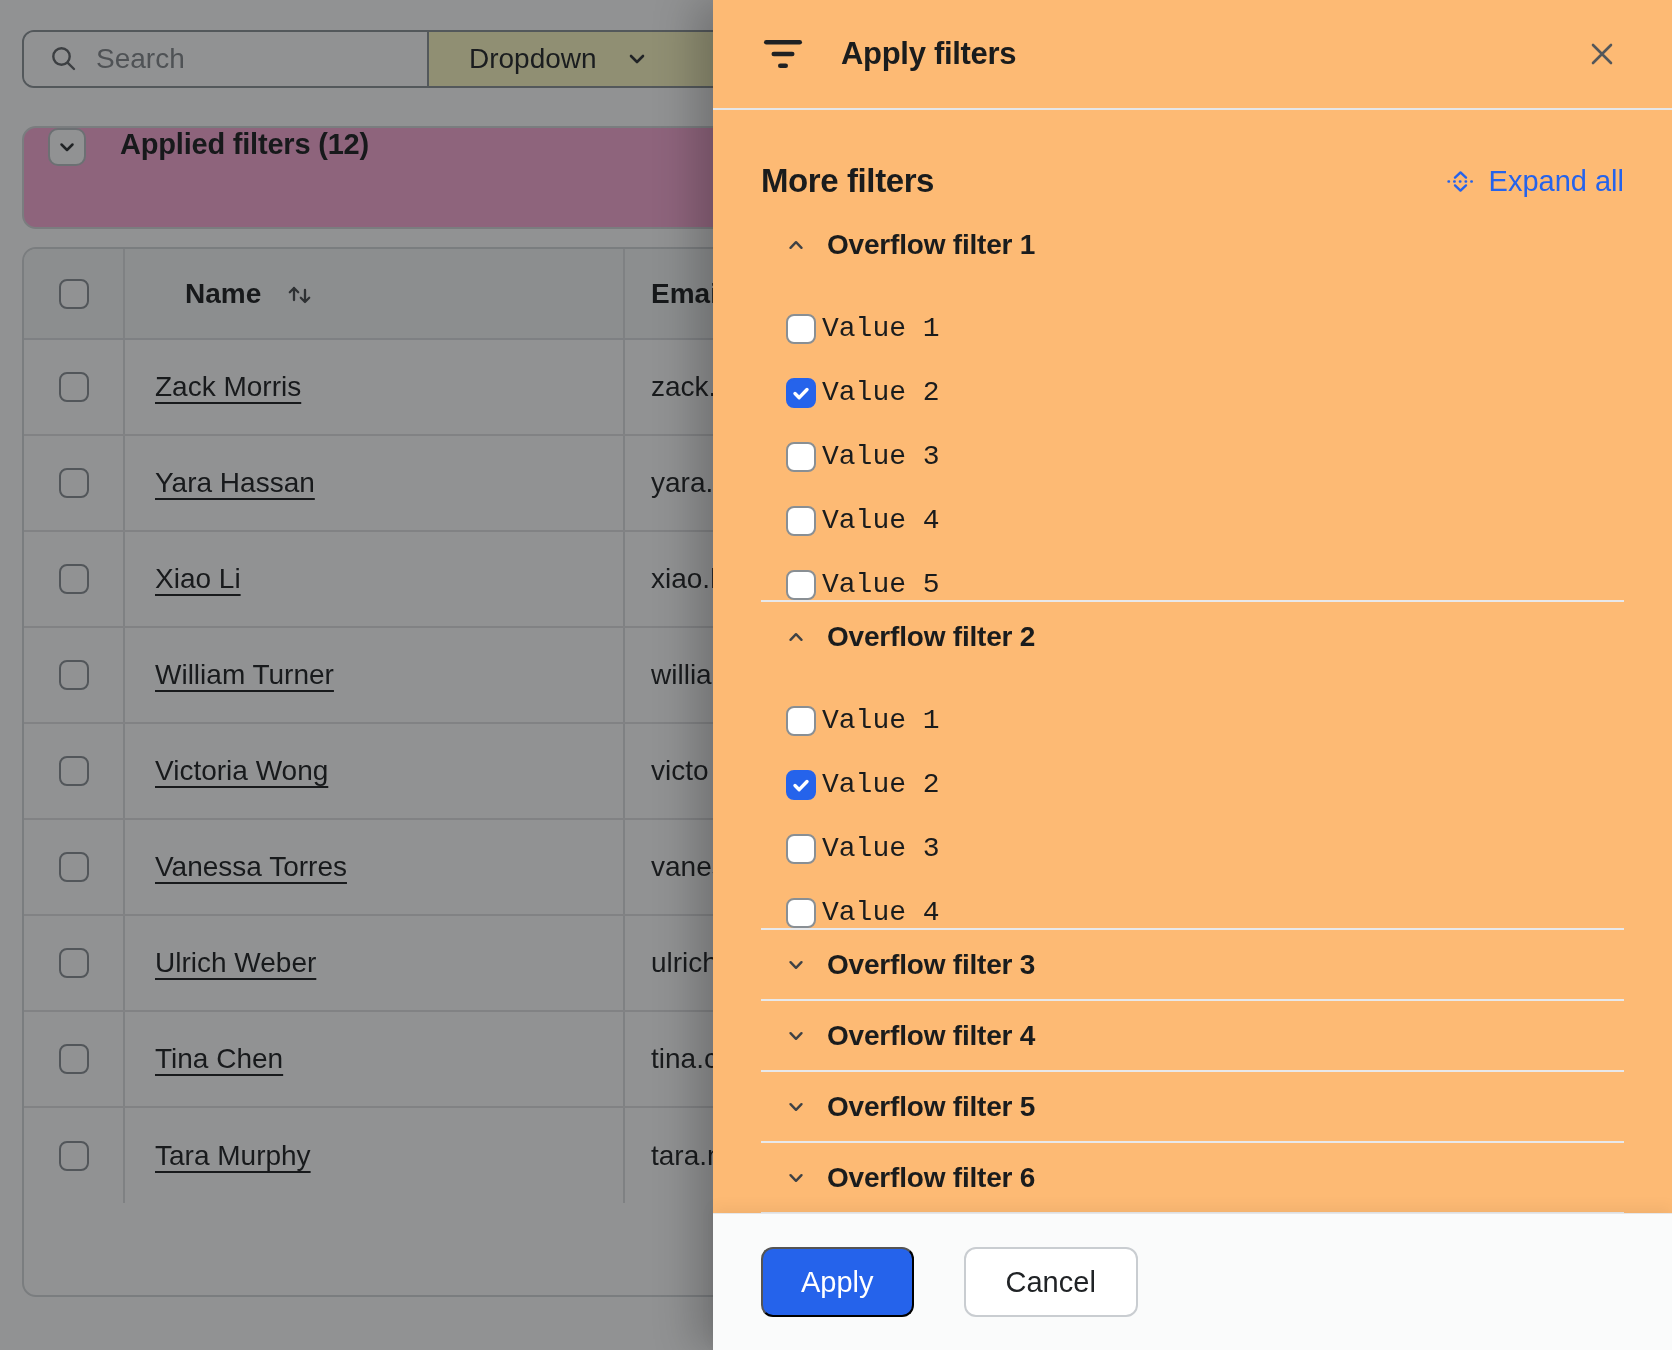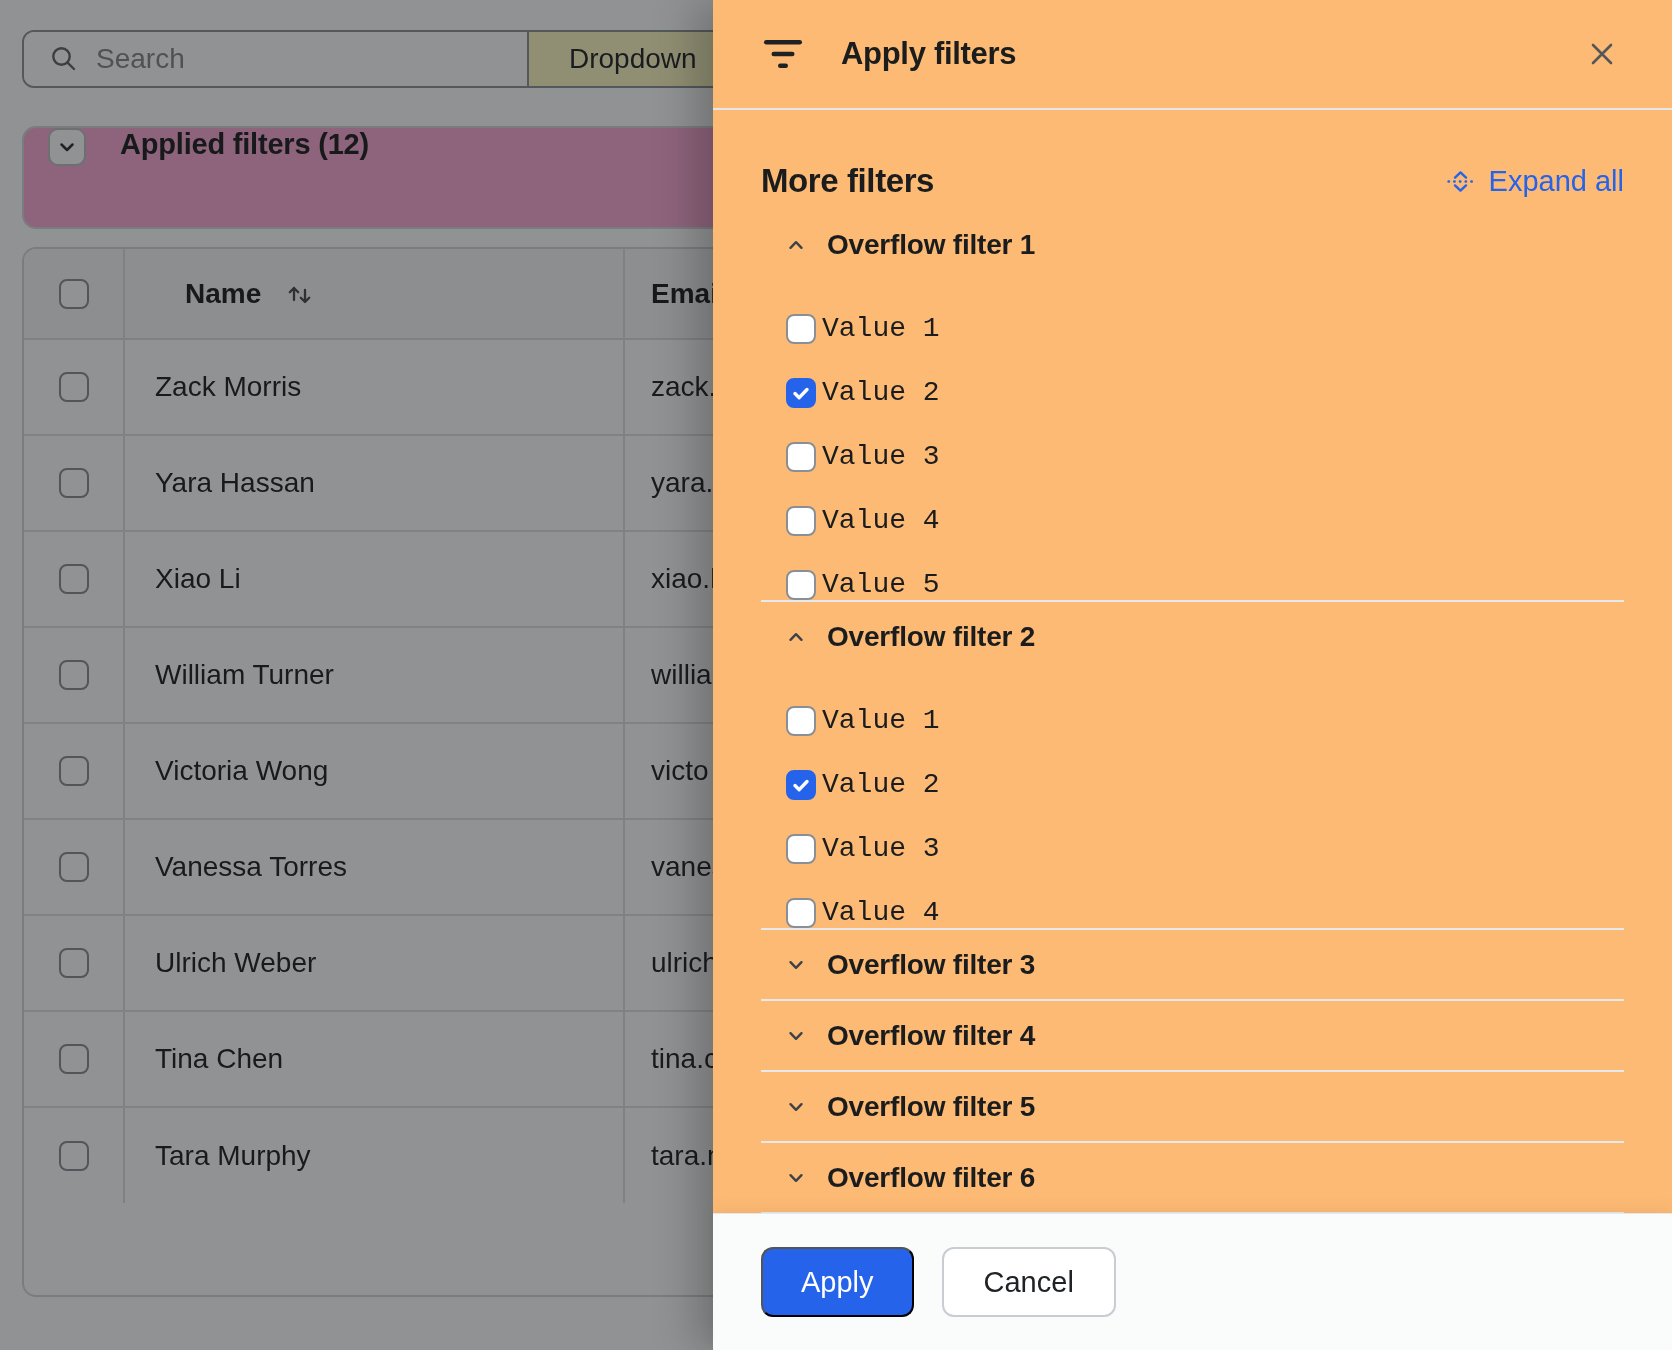--- a/index.html
+++ b/index.html
@@ -12,21 +12,21 @@
 
   
   .page { position:absolute; inset:0; background:#ffffff; }
 
   
   .search-group {
     position:absolute; left:22px; top:30px; width:880px; height:58px;
     border:2px solid #8a9196; border-radius:12px; background:#fff;
     display:flex; align-items:stretch; overflow:hidden;
   }
-  .search-box { width:503px; display:flex; align-items:center; padding-left:24px; gap:16px; background:#fff; }
+  .search-box { width:403px; display:flex; align-items:center; padding-left:24px; gap:16px; background:#fff; }
   .search-placeholder { font-size:28px; color:#82878b; }
   .dropdown-btn {
     flex:1; display:flex; align-items:center; gap:26px; padding-left:40px;
     background:#fef9c3; border-left:2px solid #8a9196;
   }
   .dropdown-label { font-size:28px; color:#1f2224; }
 
   
   .applied-card {
     position:absolute; left:22px; top:126px; width:880px; height:103px;
@@ -52,21 +52,21 @@
   tbody tr:last-child td { border-bottom:none; }
   .col-check { width:100px; text-align:center; }
   .col-name  { width:500px; padding-left:30px; }
   .col-email { padding-left:26px; }
   .th-name-inner { display:flex; align-items:center; gap:22px; padding-left:30px; font-size:28px; font-weight:700; }
   th.col-email { font-size:28px; font-weight:700; }
   .cb {
     display:inline-block; width:30px; height:30px; border:2px solid #888e93;
     border-radius:8px; background:#fff; vertical-align:middle; position:relative;
   }
-  .name-link { font-size:28px; color:#1b1d1f; text-decoration-thickness:2px; text-underline-offset:6px; }
+  .name-link { font-size:28px; color:#1b1d1f; text-decoration:underline; text-decoration-thickness:2px; text-underline-offset:6px; }
   .email-text { font-size:28px; color:#1d1f21; white-space:nowrap; }
 
   
   .dim-overlay { position:absolute; inset:0; background:rgba(22,24,26,0.47); z-index:10; }
 
   
   .panel {
     position:absolute; top:0; bottom:0; left:713px; right:0; background:#fdba74; z-index:20;
     box-shadow:-18px 0 40px rgba(0,0,0,0.22);
   }
@@ -96,21 +96,21 @@
     display:flex; align-items:center; justify-content:center;
   }
   .opt-cb svg { display:none; }
   .opt-cb.checked { background:#2563eb; border-color:#2563eb; }
   .opt-cb.checked svg { display:block; }
   .divider { height:2px; background:#e8e9eb; }
 
   .panel-footer {
     position:absolute; left:0; right:0; bottom:0; height:137px; background:#fafbfb; z-index:2;
     border-top:1px solid #e6e7e9; box-shadow:0 -6px 14px rgba(0,0,0,0.05);
-    display:flex; align-items:center; padding:16px 48px; gap:28px;
+    display:flex; align-items:center; padding:16px 48px; gap:50px;
   }
   .btn { height:70px; border-radius:12px; display:flex; align-items:center; justify-content:center; font-size:29px; }
   .btn-apply { background:#2563eb; color:#ffffff; padding:0 38px; font-weight:400; }
   .btn-cancel { background:#ffffff; color:#202326; padding:0 40px; border:2px solid #c9cdd1; }
 
   svg { display:block; }
 </style>
 </head>
 <body>
 

